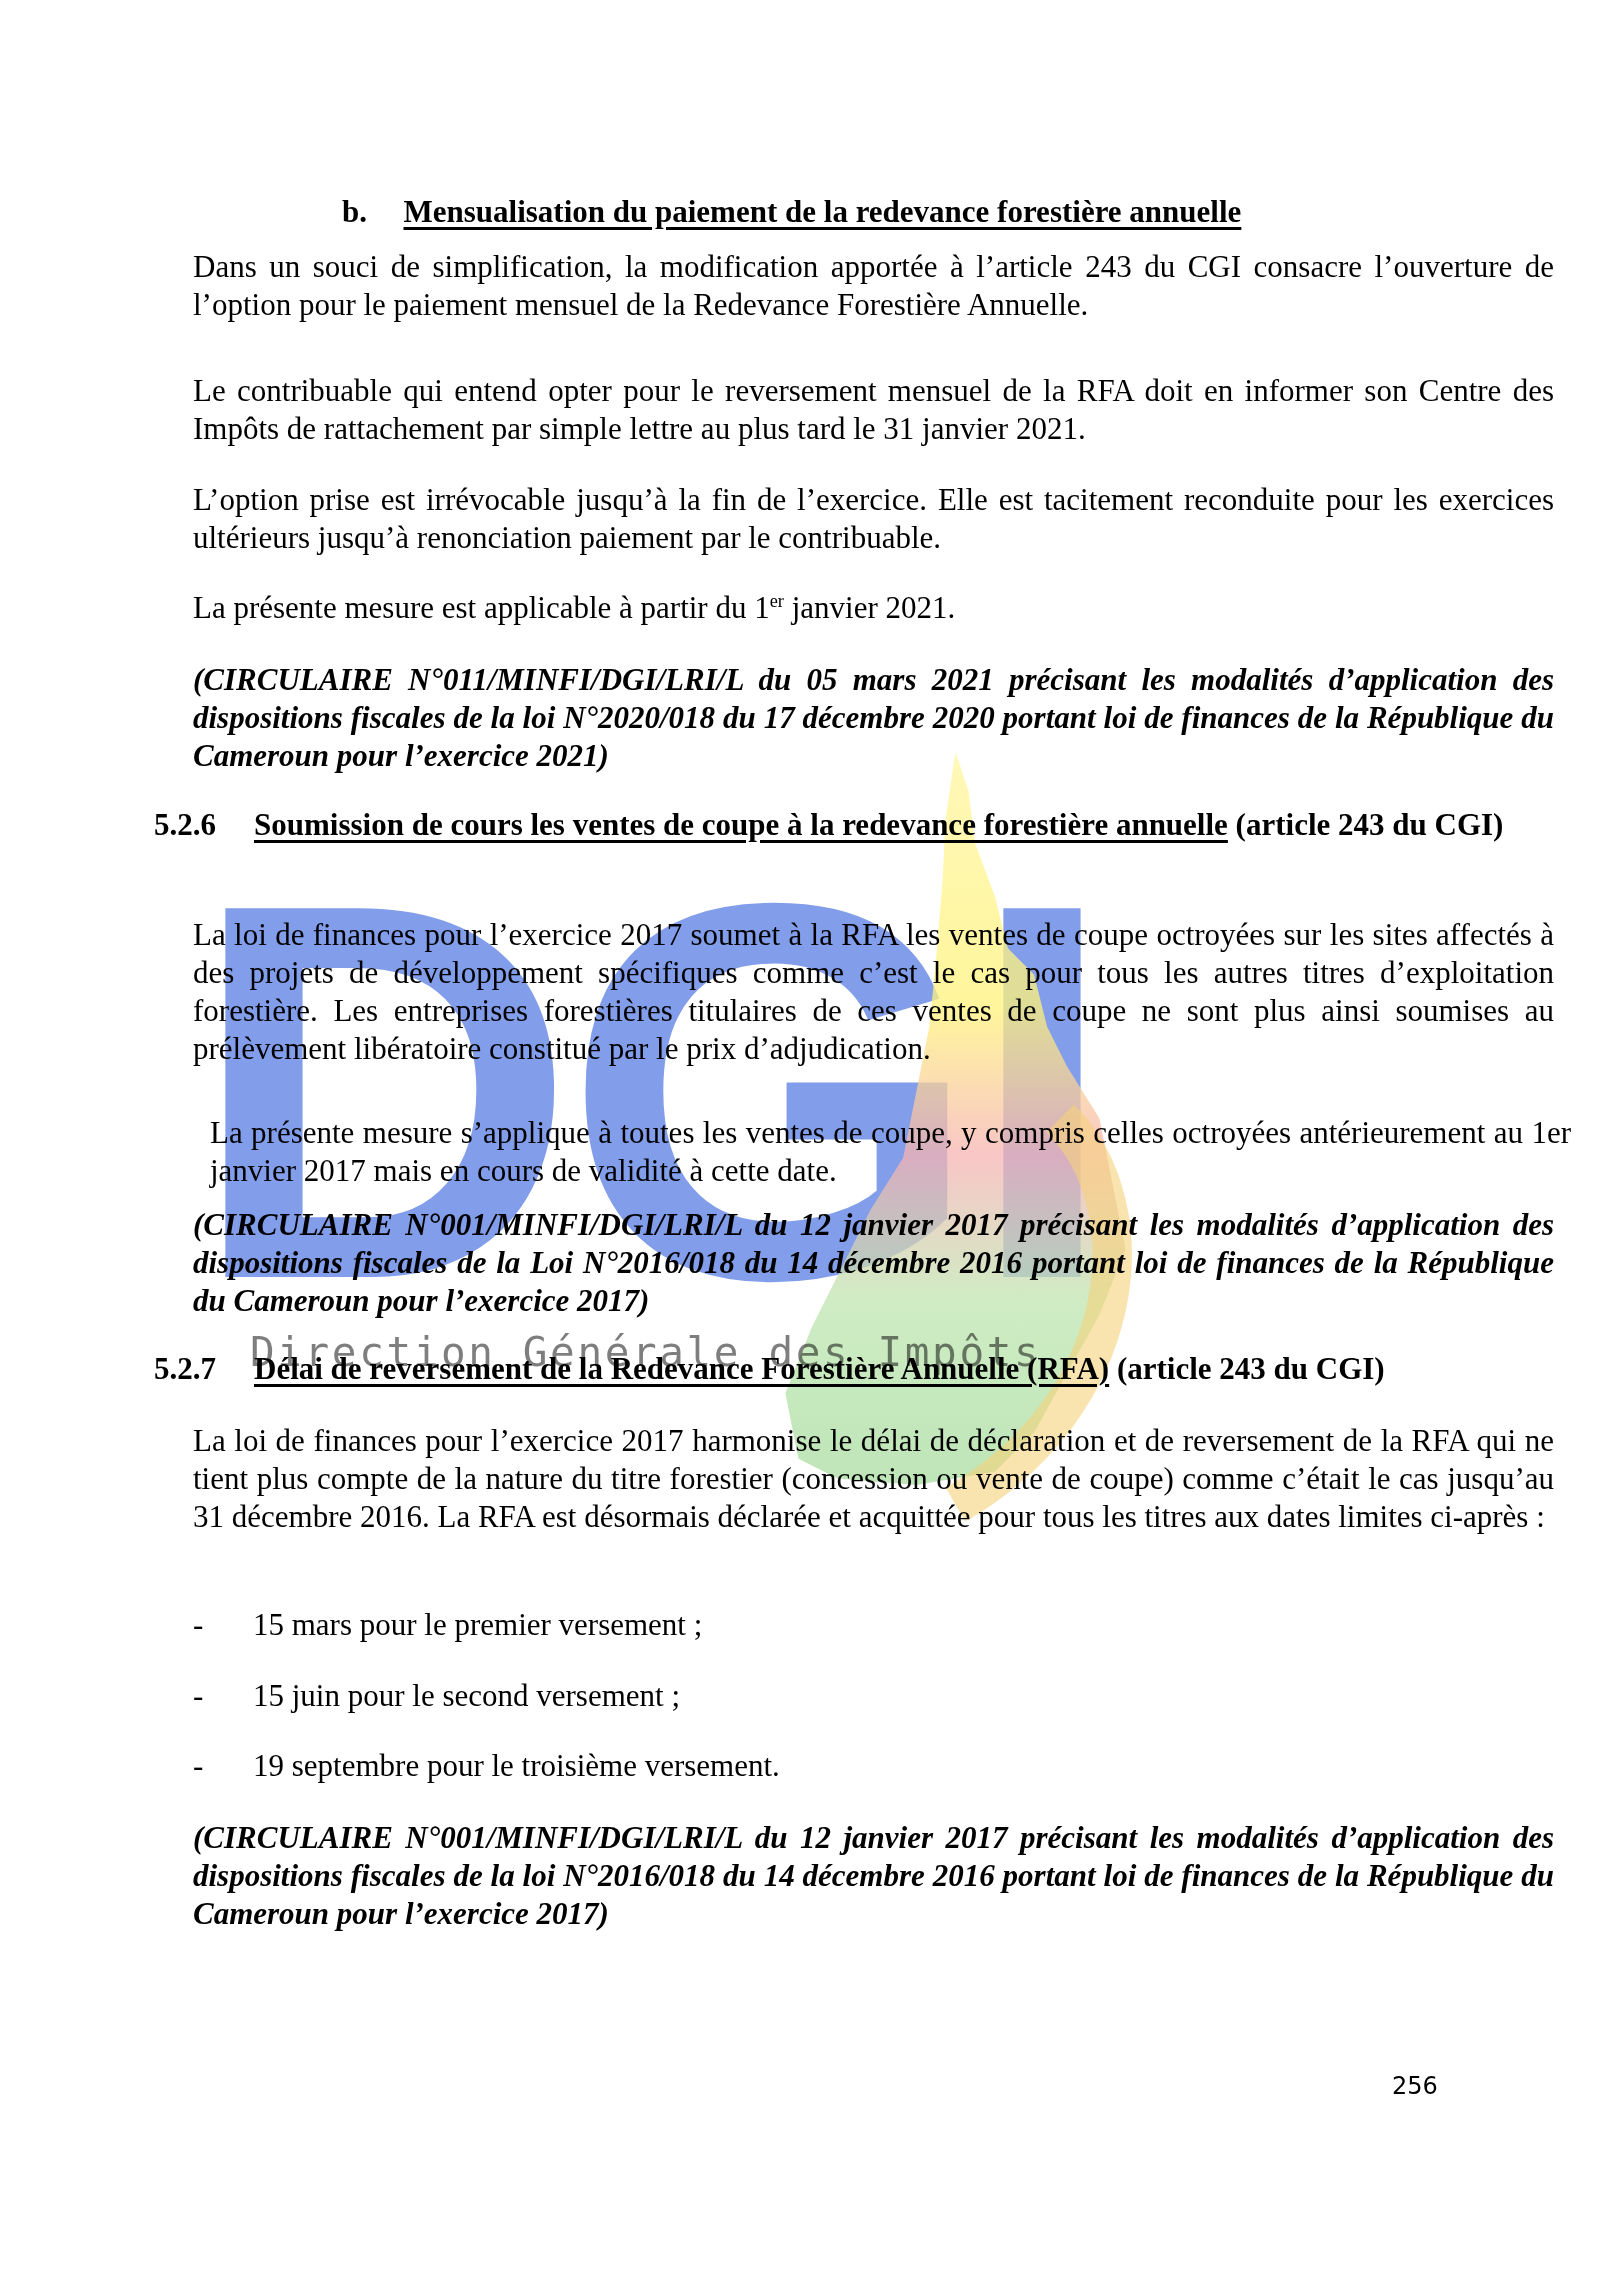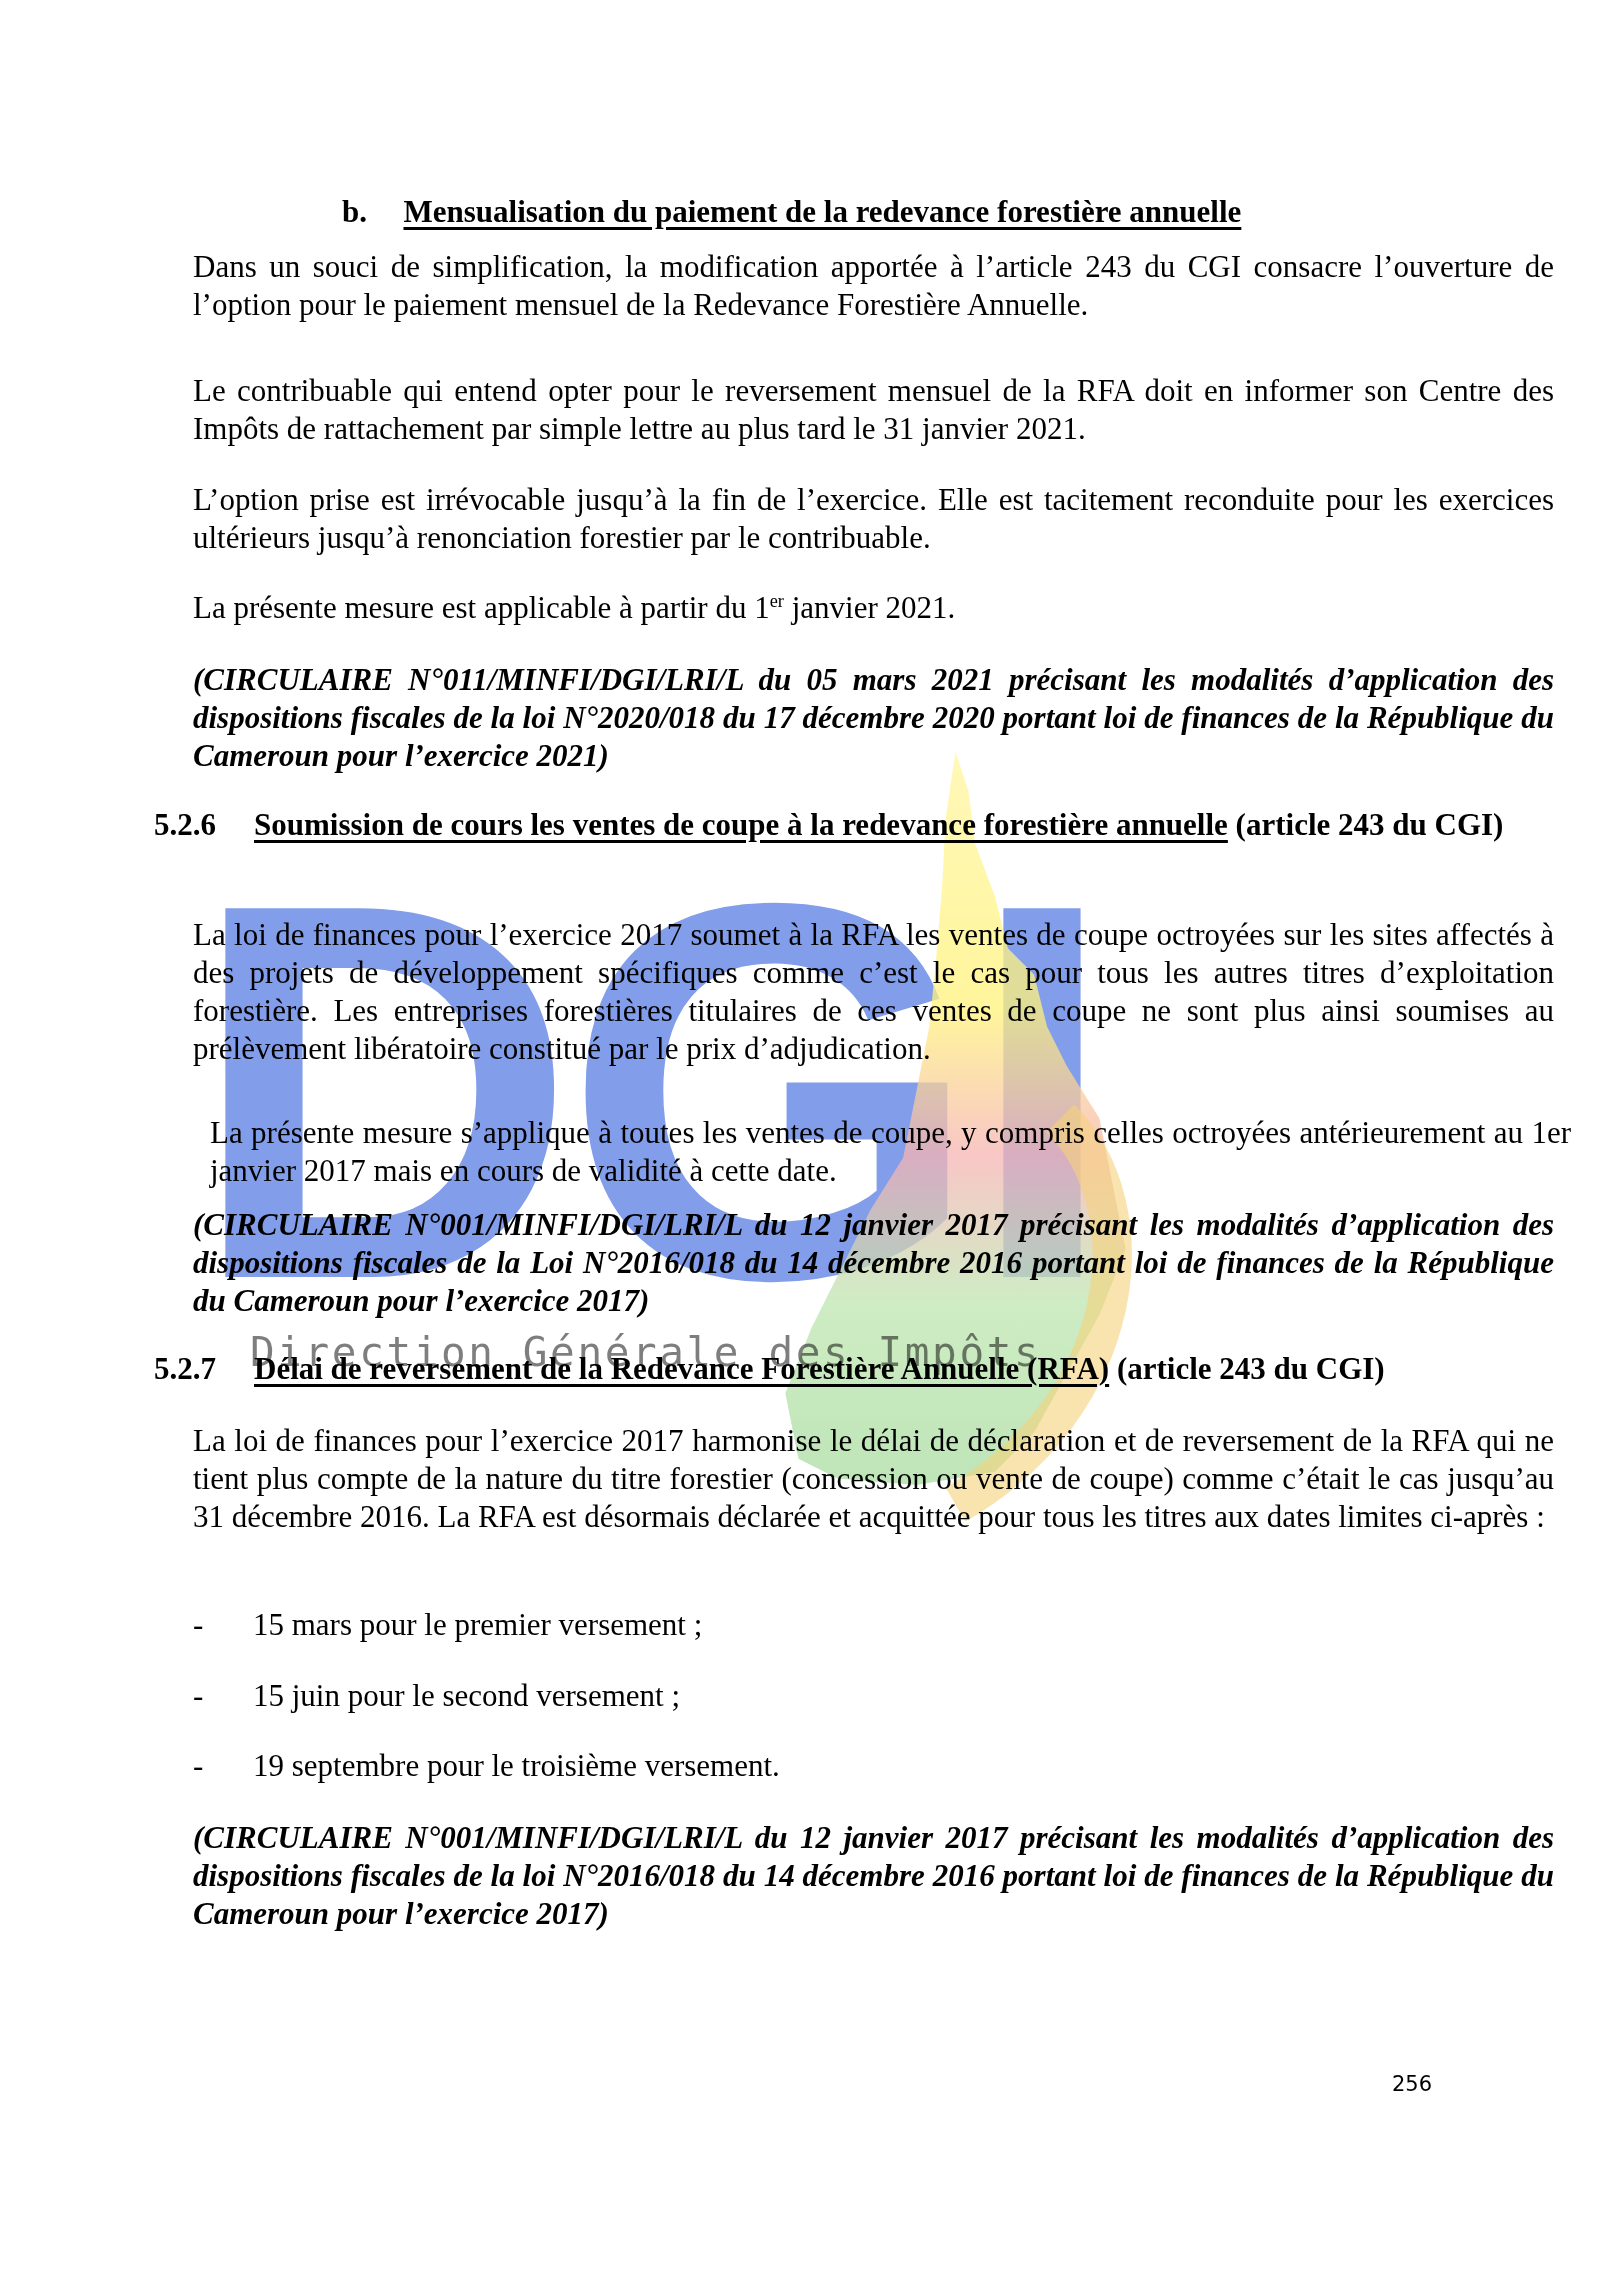--- a/index.html
+++ b/index.html
@@ -20,21 +20,21 @@
   .content { position:absolute; left:0; top:0; width:1623px; }
   .txt { position:absolute; left:193px; width:1361px; font-size:31px; line-height:38px; text-align:justify; }
   .txt.last-left { text-align-last:left; }
   .head { position:absolute; font-size:31px; line-height:38px; font-weight:bold; }
   .u { text-decoration:underline; text-decoration-thickness:3.3px; text-underline-offset:5.2px; }
   .ital { font-style:italic; font-weight:bold; }
   sup { font-size:18.3px; line-height:0; vertical-align:super; }
   .bullet { position:absolute; left:193px; font-size:31px; line-height:38px; }
   .bullet .dash { position:absolute; left:0; top:0; }
   .bullet .btxt { position:absolute; left:60px; top:0; white-space:nowrap; }
-  .pagenum { position:absolute; left:1392px; top:2072px; font-family:"DejaVu Sans", sans-serif; font-size:21px; }
+  .pagenum { position:absolute; left:1392px; top:2072px; font-family:"DejaVu Sans", sans-serif; font-size:24px; }
 </style>
 </head>
 <body>
 
 <div class="page">
 
   <div class="watermark">
     <div class="wm-letters">DGI</div>
     <svg class="wm-map" viewBox="0 0 600 1250">
       <defs>
@@ -55,21 +55,21 @@
   <div class="content">
 
     <div class="head" style="left:342px; top:193px;">
       <span>b.</span>
       <span style="display:inline-block; width:21px;"></span>
       <span class="u">Mensualisation du paiement de la redevance forestière annuelle</span>
     </div>
 
     <p class="txt last-left" style="top:248px; margin:0;">Dans un souci de simplification, la modification apportée à l’article 243 du CGI consacre l’ouverture de l’option pour le paiement mensuel de la Redevance Forestière Annuelle.</p>
     <p class="txt last-left" style="top:372px; margin:0;">Le contribuable qui entend opter pour le reversement mensuel de la RFA doit en informer son Centre des Impôts de rattachement par simple lettre au plus tard le 31 janvier 2021.</p>
-    <p class="txt last-left" style="top:481px; margin:0;">L’option prise est irrévocable jusqu’à la fin de l’exercice. Elle est tacitement reconduite pour les exercices ultérieurs jusqu’à renonciation forestier par le contribuable.</p>
+    <p class="txt last-left" style="top:481px; margin:0;">L’option prise est irrévocable jusqu’à la fin de l’exercice. Elle est tacitement reconduite pour les exercices ultérieurs jusqu’à renonciation paiement par le contribuable.</p>
 
     <p class="txt last-left" style="top:589px; margin:0;"><span>La présente mesure est applicable à partir du 1</span><sup>er</sup><span> janvier 2021.</span></p>
 
     <p class="txt last-left ital" style="top:661px; margin:0;">(CIRCULAIRE N°011/MINFI/DGI/LRI/L du 05 mars 2021 précisant les modalités d’application des dispositions fiscales de la loi N°2020/018 du 17 décembre 2020 portant loi de finances de la République du Cameroun pour l’exercice 2021)</p>
 
     <div class="head" style="left:154px; top:806px;">5.2.6</div>
     <div class="head" style="left:254px; top:806px; width:1302px; text-align:justify; text-align-last:left;"><span class="u">Soumission de cours les ventes de coupe à la redevance forestière annuelle</span><span> (article 243 du CGI)</span></div>
 
     <p class="txt last-left" style="top:916px; margin:0;">La loi de finances pour l’exercice 2017 soumet à la RFA les ventes de coupe octroyées sur les sites affectés à des projets de développement spécifiques comme c’est le cas pour tous les autres titres d’exploitation forestière. Les entreprises forestières titulaires de ces ventes de coupe ne sont plus ainsi soumises au prélèvement libératoire constitué par le prix d’adjudication.</p>
     <p class="txt last-left" style="top:1097px; margin:17px;">La présente mesure s’applique à toutes les ventes de coupe, y compris celles octroyées antérieurement au 1er janvier 2017 mais en cours de validité à cette date.</p>

